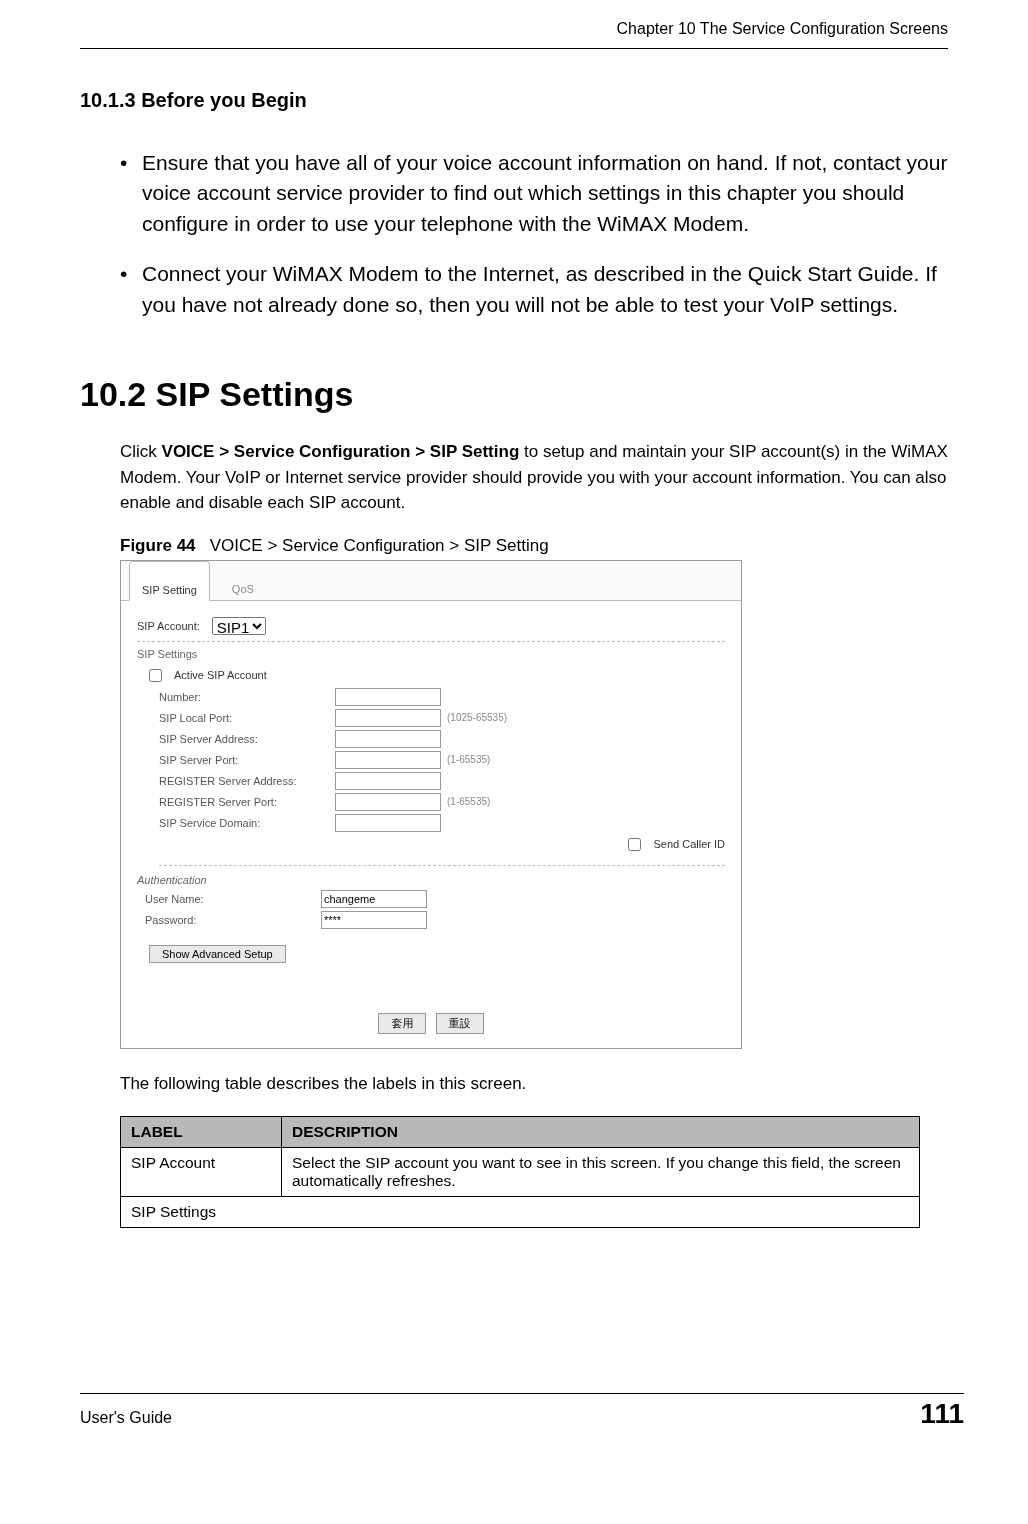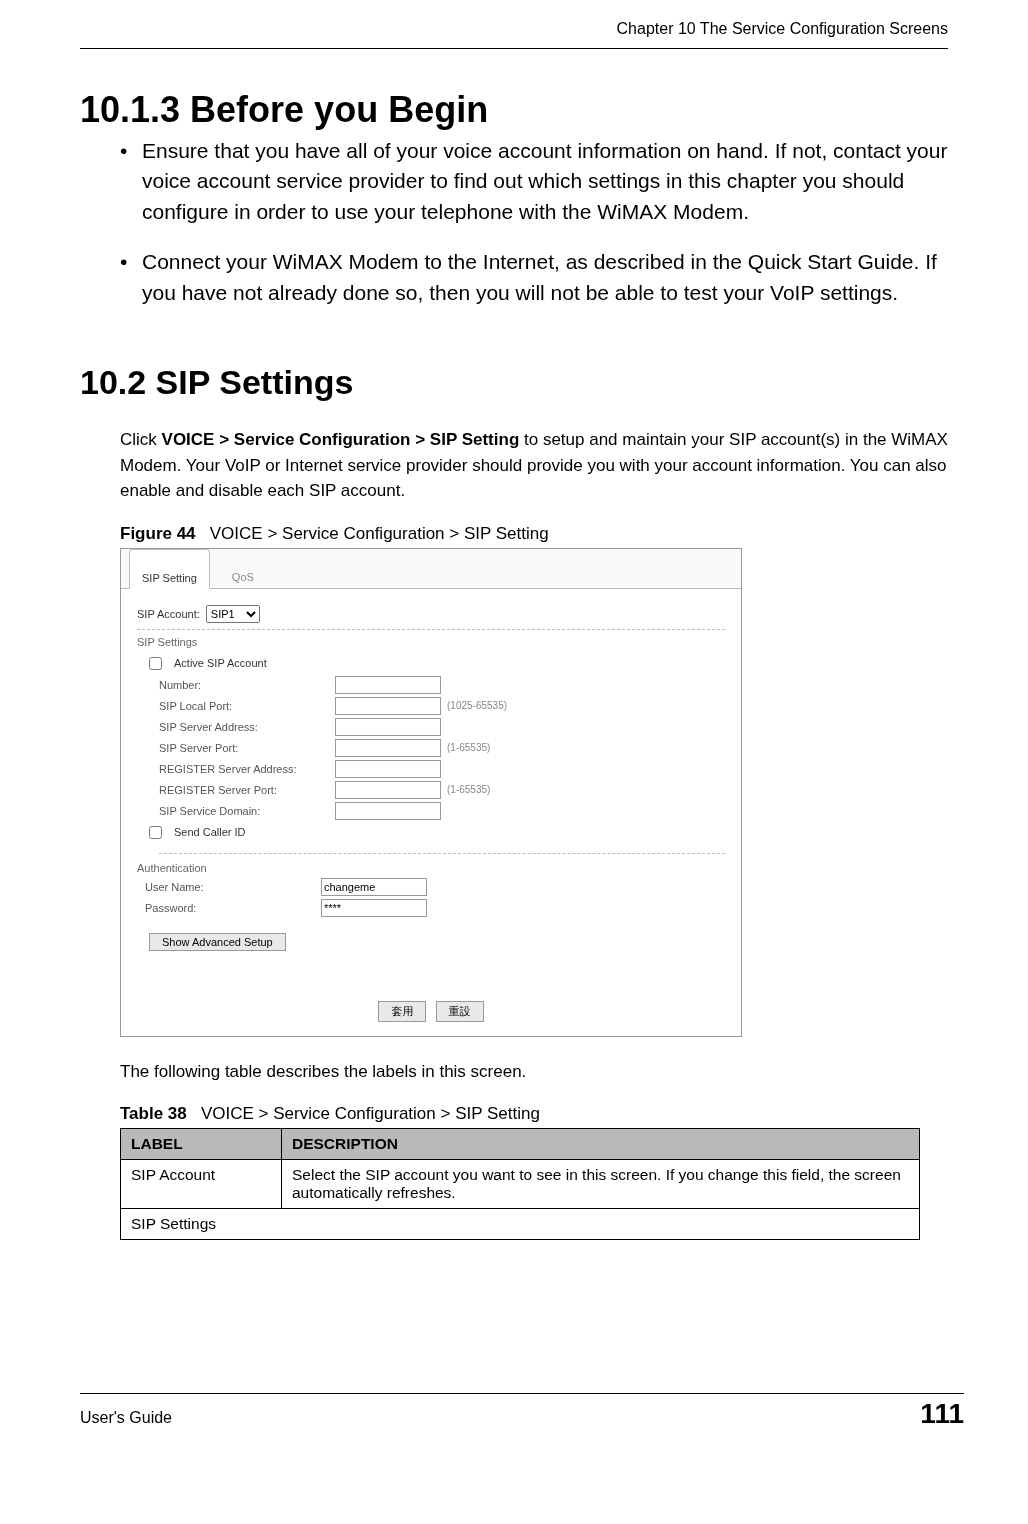--- a/index.html
+++ b/index.html
@@ -20,23 +20,23 @@
     border-top: 1.5px solid #000;
     margin-top: 10px;
   }
   .header-text {
     text-align: right;
     font-size: 16px;
     margin-bottom: 4px;
   }
   h2.sec-sub {
     font-family: Arial, Helvetica, sans-serif;
-    font-size: 36px;
+    font-size: 20px;
     font-weight: bold;
-    margin: 40px 0 5px 0;
+    margin: 40px 0 36px 0;
   }
   h1.sec-main {
     font-family: Arial, Helvetica, sans-serif;
     font-size: 34px;
     font-weight: bold;
     margin: 55px 0 25px 0;
   }
   ul.bullets {
     list-style: none;
     padding: 0;
@@ -94,21 +94,21 @@
     border: 1px solid #bbb;
     border-bottom: 1px solid #fff;
     margin-bottom: -1px;
     background: #fff;
     border-top-left-radius: 4px;
     border-top-right-radius: 4px;
   }
   .fig-body { padding: 10px 16px; }
   .fig-row { display:flex; align-items:center; margin: 6px 0; }
   .fig-select {
-    font-size: 11px; height:18px; margin-left:6px; width:54px;
+    font-size: 15px; height:18px; margin-left:12px; width:54px;
   }
   .fig-section-title {
     border-top: 1px dashed #bbb;
     padding-top: 6px;
     margin-top: 6px;
     color: #666;
   }
   .fig-fields { margin: 6px 0 6px 22px; border-bottom: 1px dashed #bbb; padding-bottom: 8px;}
   .fig-field-row { display:flex; align-items:center; margin: 3px 0; gap:6px;}
   .fig-field-row label { width: 170px; color:#555;}
@@ -227,27 +227,27 @@
         </div>
         <div class="fig-field-row">
           <label>REGISTER Server Port:</label>
           <input type="text" style="">
           <span class="fig-hint">(1-65535)</span>
         </div>
         <div class="fig-field-row">
           <label>SIP Service Domain:</label>
           <input type="text" style="">
         </div>
-        <div class="fig-field-row" style="margin-left:-14px; margin-top:2px;">
+        <div class="fig-field-row" style="margin-left:-14px; margin-top:2px;justify-content:flex-end;">
           <input type="checkbox" class="fig-checkbox" style="">
           <span>Send Caller ID</span>
         </div>
       </div>
 
-      <div class="fig-section-title" style="border-top:none; padding-top:2px;">Authentication</div>
+      <div class="fig-section-title" style="border-top:none; padding-top:2px;font-style:italic;">Authentication</div>
       <div class="fig-auth-fields">
         <div class="fig-field-row">
           <label>User Name:</label>
           <input type="text" value="changeme" style="">
         </div>
         <div class="fig-field-row">
           <label>Password:</label>
           <input type="text" value="****" style="">
         </div>
       </div>
@@ -258,23 +258,20 @@
     </div>
     <div class="fig-footer-btns">
       <button class="fig-btn">套用</button>
       &nbsp;
       <button class="fig-btn">重設</button>
     </div>
   </div>
 
   <p class="body" style="margin-top:22px;">The following table describes the labels in this screen.</p>
 
-  <div class="table-caption">
-    <b>Table 38</b>&nbsp;&nbsp;&nbsp;<span>VOICE &gt; Service Configuration &gt; SIP Setting</span>
-  </div>
   <table class="desc-table">
     <tbody>
         <tr>
       <th>LABEL</th>
       <th>DESCRIPTION</th>
     </tr>
     <tr>
       <td class="label-col">SIP Account</td>
       <td>Select the SIP account you want to see in this screen. If you change this field, the screen automatically refreshes.</td>
     </tr>

